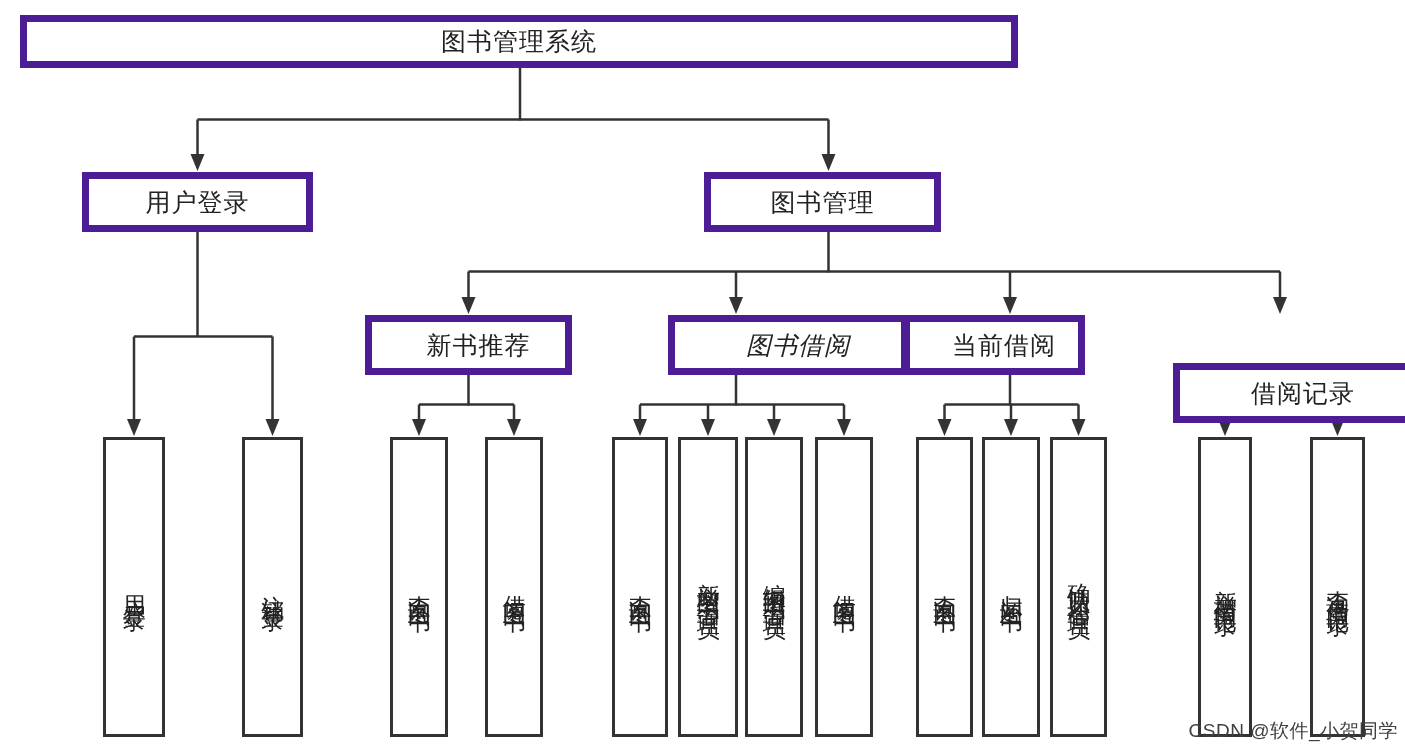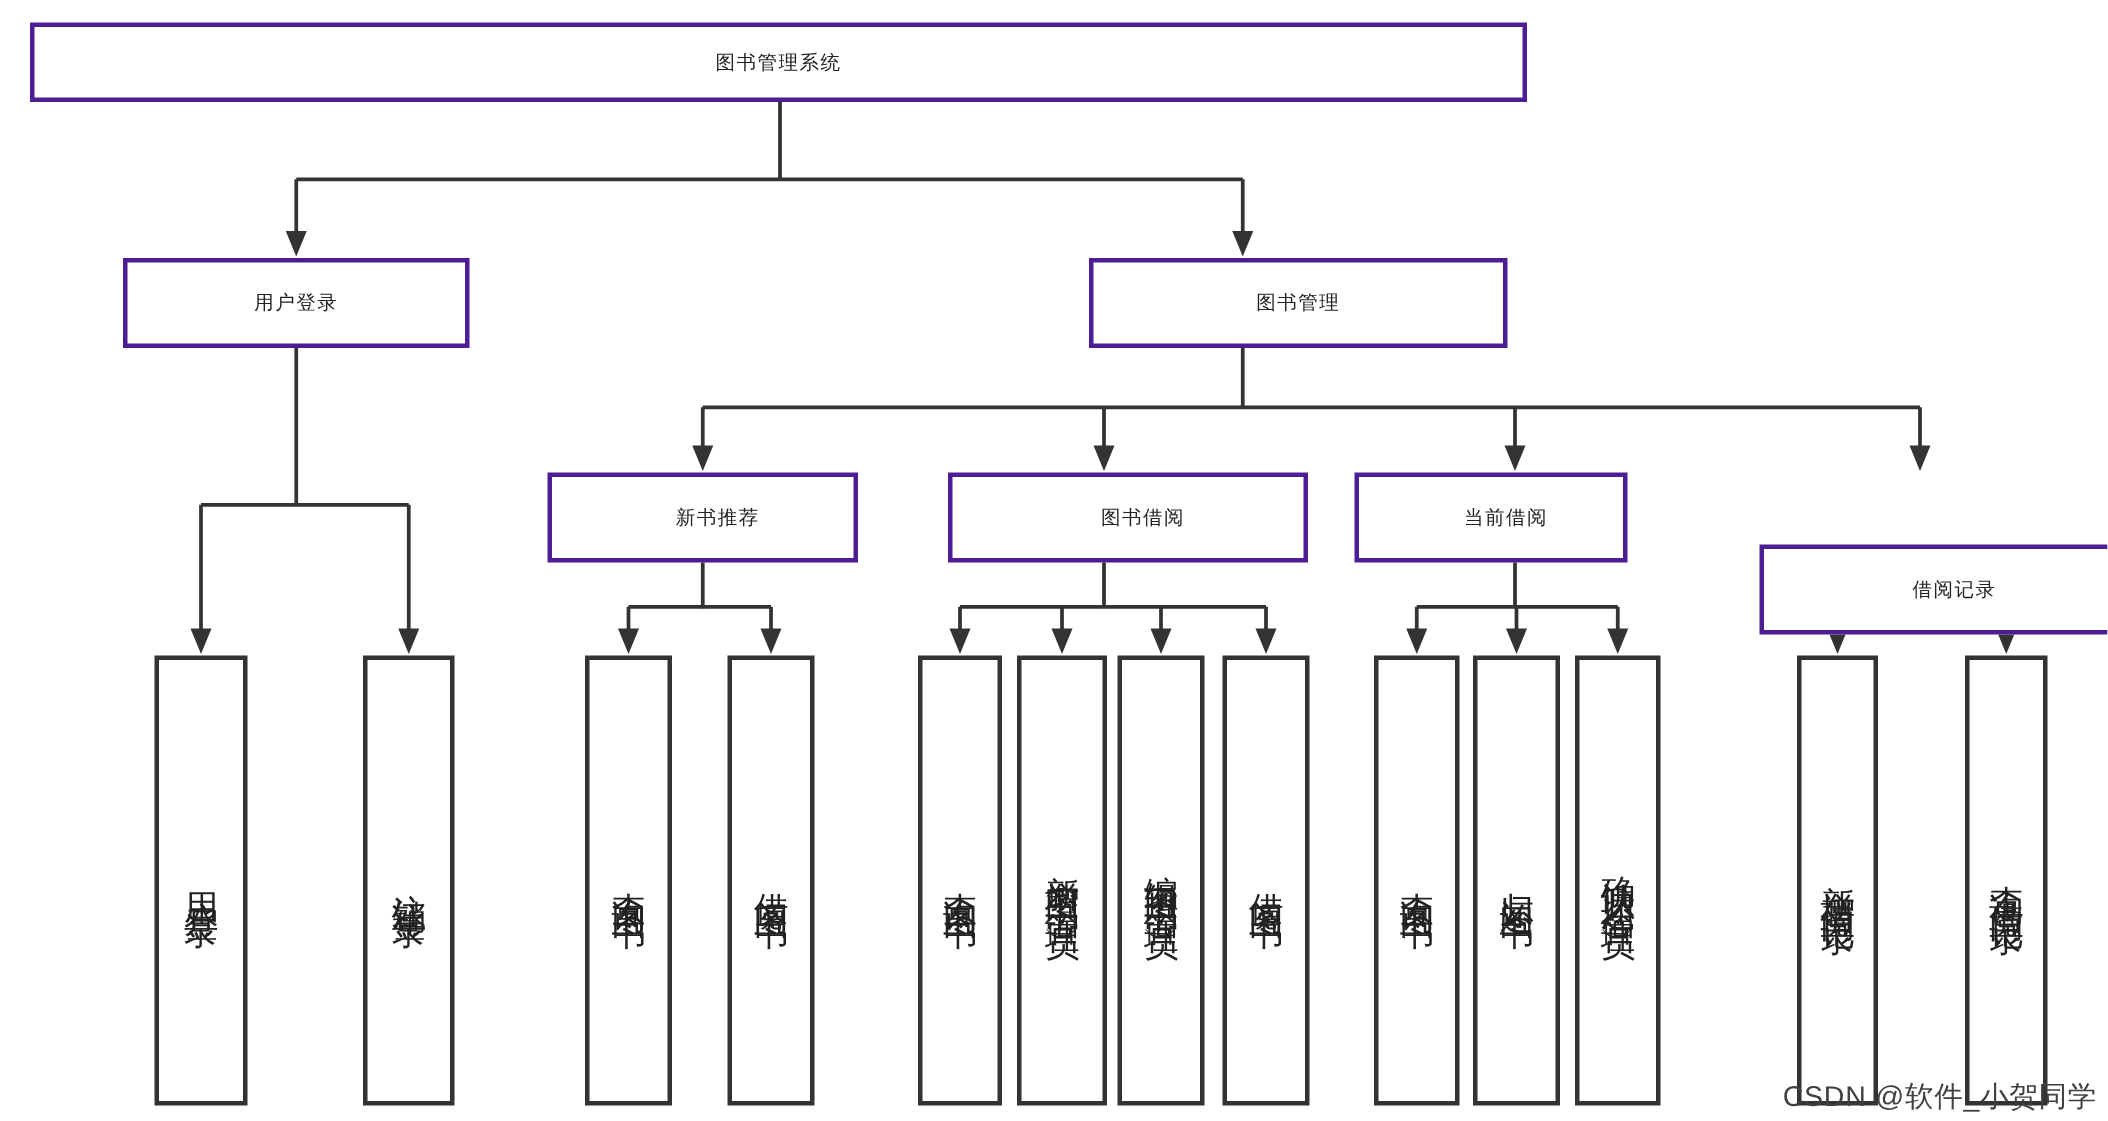--- a/index.html
+++ b/index.html
@@ -13,36 +13,36 @@
     color: #222222;
   }
   #connector-svg {
     position: absolute;
     left: 0; top: 0;
     width: 1405px; height: 747px;
   }
   .hbox {
     position: absolute;
     box-sizing: border-box;
-    border: 3px solid #4c1d95;
+    border: 7px solid #4c1d95;
     background: #ffffff;
     display: flex;
     align-items: center;
     justify-content: center;
-    font-size: 13px;
+    font-size: 25px;
     letter-spacing: 1px;
     white-space: nowrap;
   }
   .root-box   { left: 20px;  top: 15px;  width: 998px; height: 53px; }
   .lvl2 { top: 172px; height: 60px; }
   .box-user-login { left: 82px;  width: 231px; }
-  .box-book-mgmt  { left: 726px; width: 279px; }
+  .box-book-mgmt  { left: 704px; width: 237px; }
   .lvl3 { top: 315px; height: 60px; padding-left: 20px; }
   .box-new-books      { left: 365px;  width: 207px; }
-  .box-book-borrow    { left: 632px;  width: 240px; }
+  .box-book-borrow    { left: 668px;  width: 240px; font-style: italic; }
   .box-current-borrow { left: 903px;  width: 182px; }
   .box-borrow-records { left: 1173px; width: 240px; margin-top: 48px; }
   .leaf {
     position: absolute;
     box-sizing: border-box;
     top: 437px;
     height: 300px;
     border: 3px solid #333333;
     background: #ffffff;
     display: flex;

